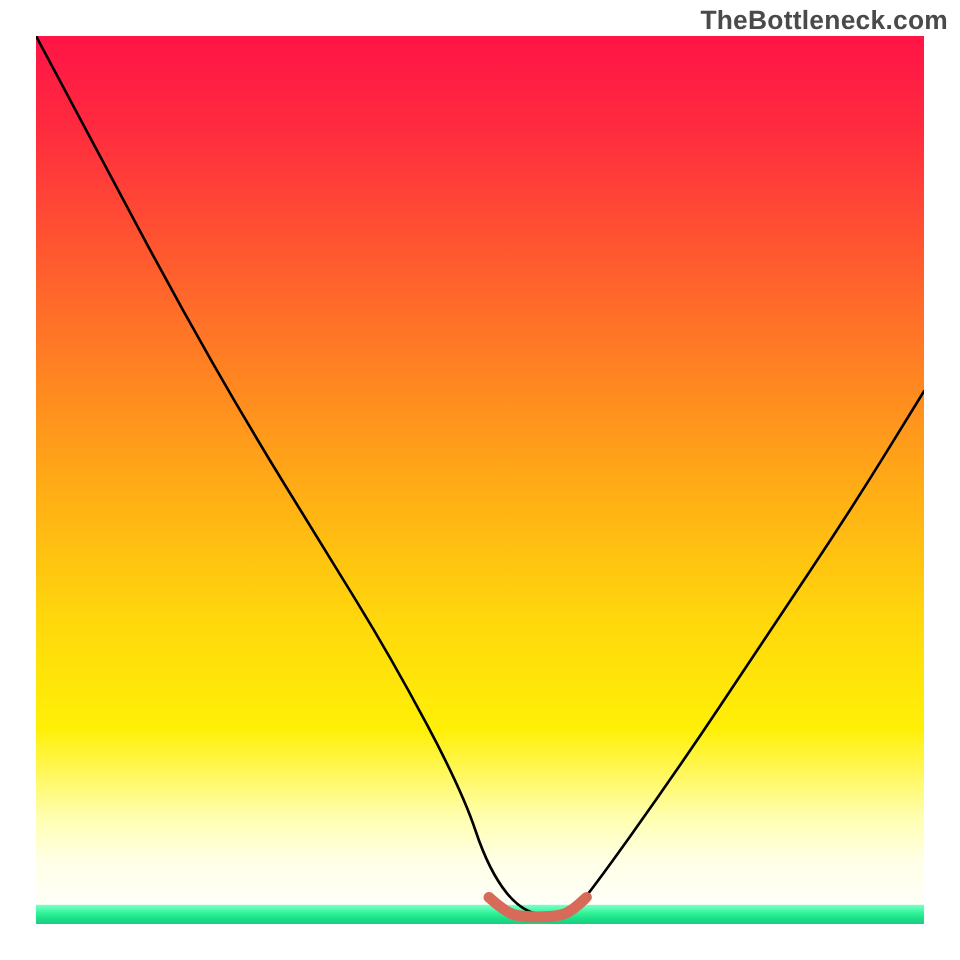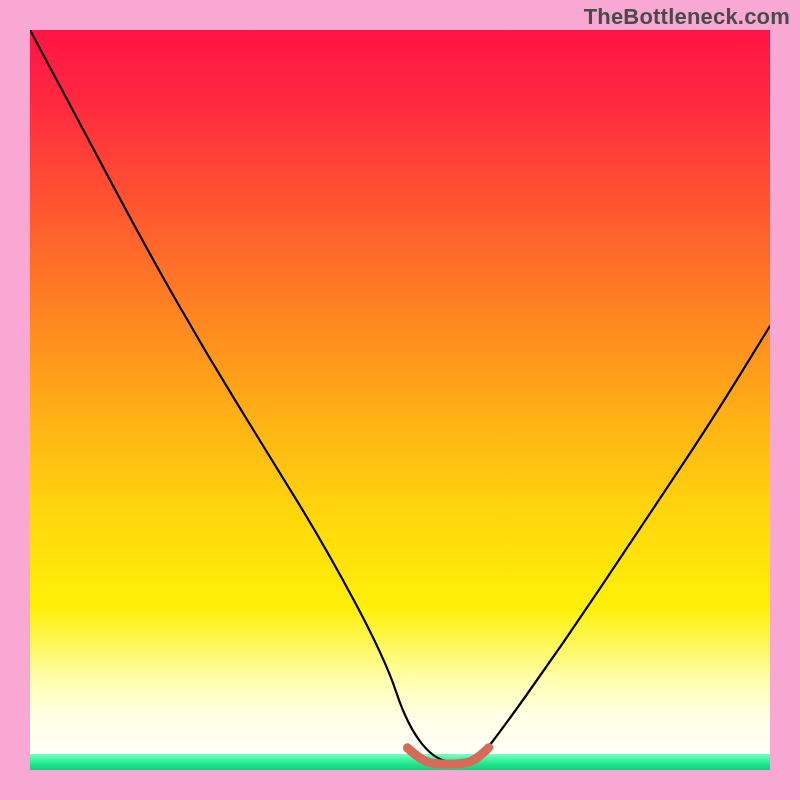--- a/index.html
+++ b/index.html
@@ -8,21 +8,21 @@
     width: 800px;
     height: 800px;
     background: #000;
     overflow: hidden;
     font-family: Arial, Helvetica, sans-serif;
   }
   .frame {
     position: relative;
     width: 800px;
     height: 800px;
-    background: #f9a8d4;
+    background: #ffffff;
   }
   .watermark {
     position: absolute;
     top: 4px;
     right: 10px;
     color: #4a4a4a;
     font-size: 22px;
     font-weight: 600;
     letter-spacing: 0.2px;
     z-index: 5;

